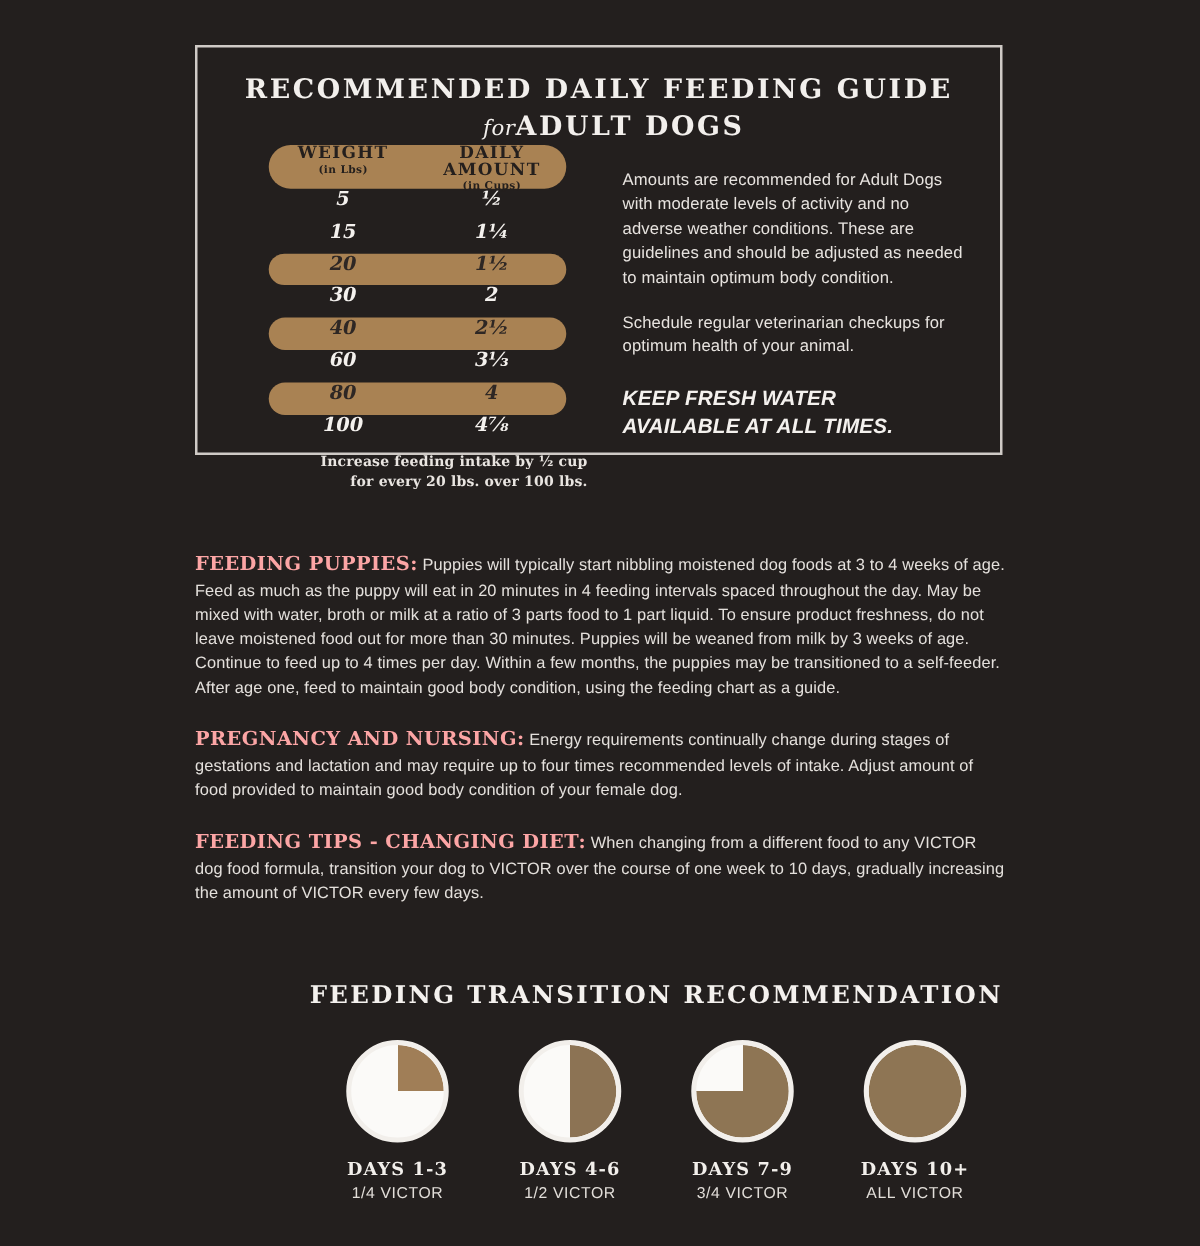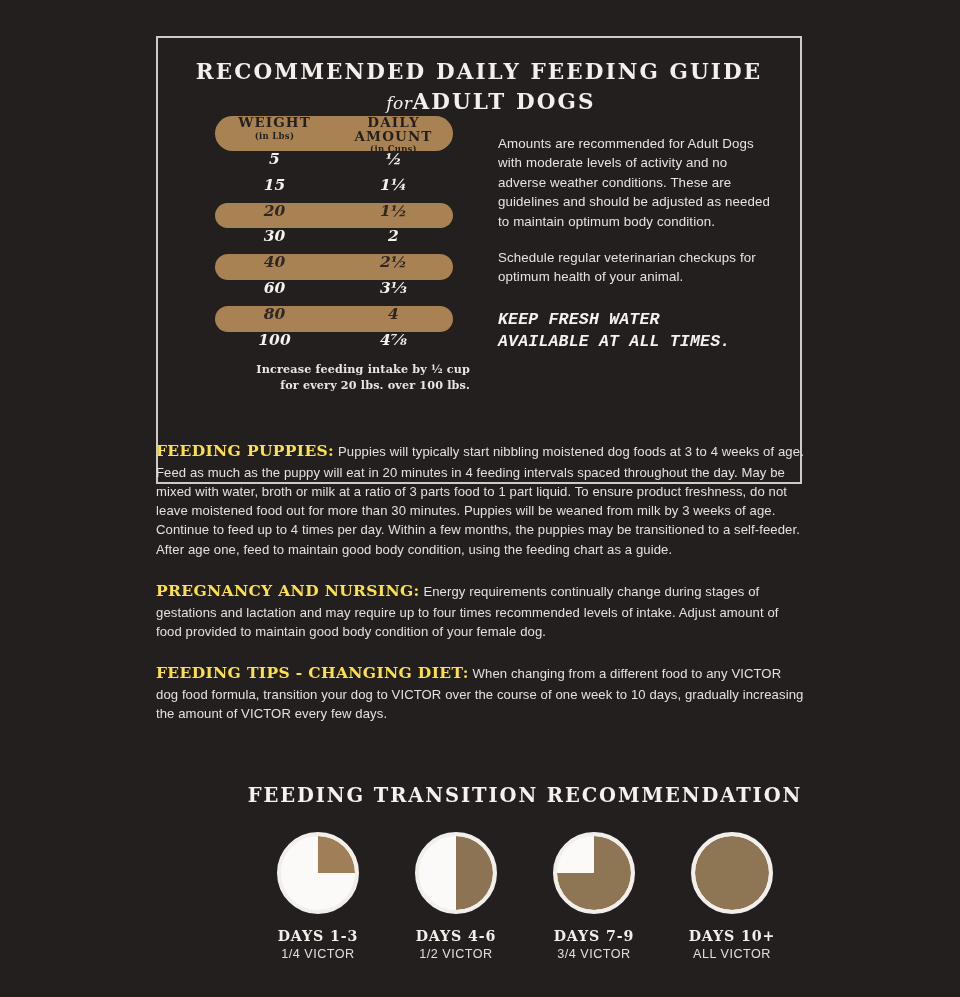--- a/index.html
+++ b/index.html
@@ -15,21 +15,21 @@
     position: relative;
     -webkit-font-smoothing: antialiased;
   }
 
   
   .guide-frame {
     position: absolute;
     left: 156px;
     top: 36px;
     width: 646px;
-    height: 448px;
+    height: 328px;
     border: 2px solid #cfcac6;
     box-sizing: border-box;
   }
 
   .guide-title-wrap {
     text-align: center;
     padding-top: 22px;
   }
   .guide-title-main {
     font-family: "DejaVu Serif", "Liberation Serif", serif;
@@ -136,21 +136,21 @@
     font-size: 13.3px;
     line-height: 1.46;
     color: #e7e3df;
     letter-spacing: 0.12px;
   }
   .guide-para + .guide-para {
     margin-top: 17px;
   }
   .keep-water {
     margin-top: 22px;
-    font-family: Liberation Mono, monospace;
+    font-family: Liberation Sans, sans-serif;
     font-style: italic;
     font-weight: 700;
     font-size: 16.5px;
     line-height: 1.32;
     color: #f4f1ee;
     letter-spacing: 0.2px;
   }
 
   
   .sections {
@@ -167,21 +167,21 @@
     font-size: 13.1px;
     line-height: 1.47;
     color: #e4e0dc;
     letter-spacing: 0.1px;
   }
   .sec-head {
     font-family: "DejaVu Serif", "Liberation Serif", serif;
     font-weight: 700;
     font-size: 15.5px;
     letter-spacing: 0.35px;
-    color: #fde047;
+    color: #fca5a5;
   }
 
   
   .transition {
     position: absolute;
     left: 0;
     top: 784px;
     width: 960px;
     text-align: center;
     padding-left: 45px;

